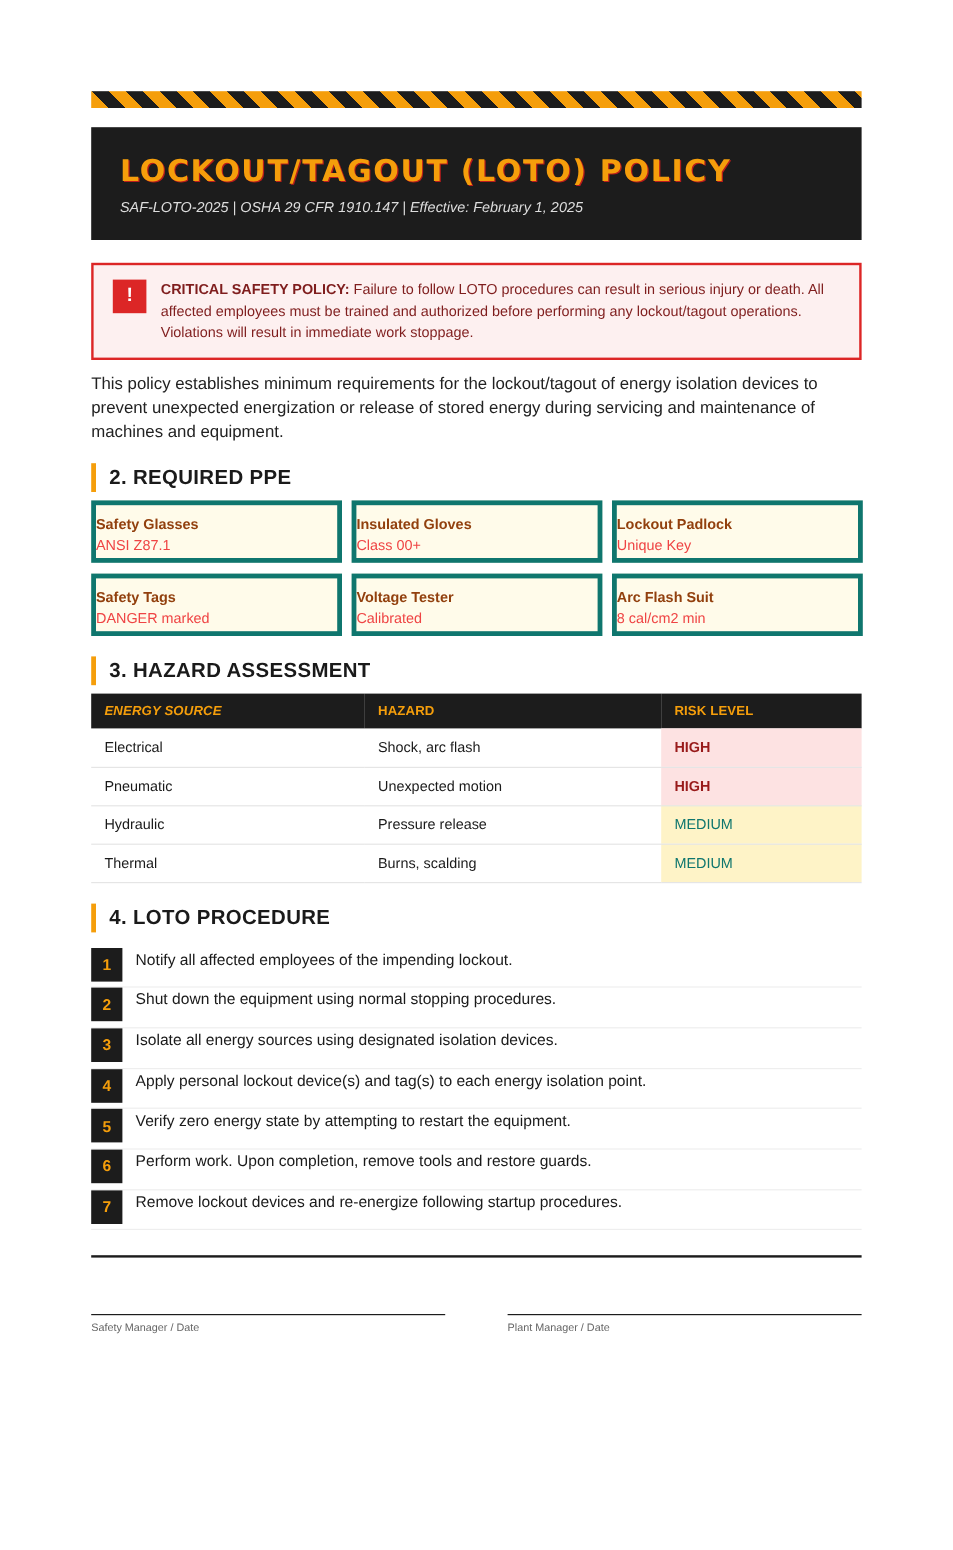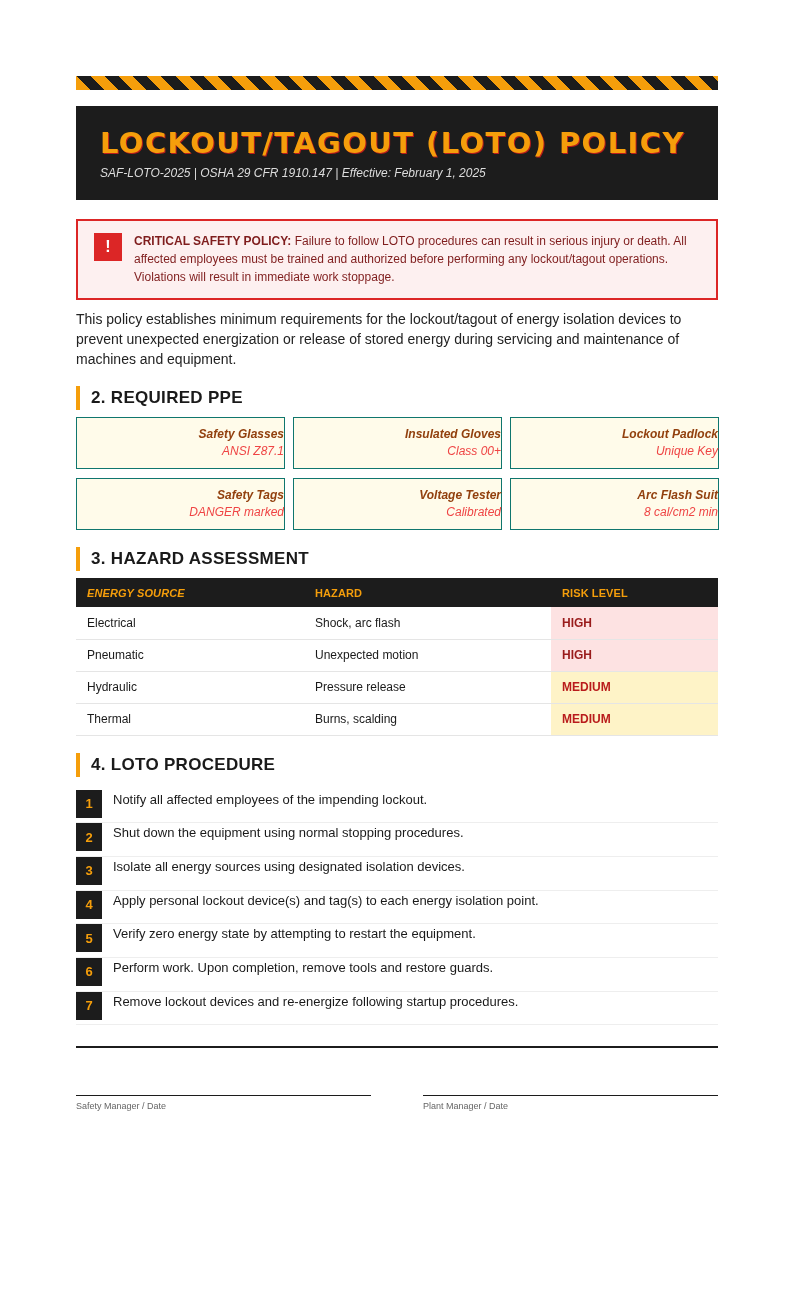--- a/index.html
+++ b/index.html
@@ -28,21 +28,21 @@
     }
     .header-box {
       margin-top: 16px;
       background: #1c1c1c;
       height: 94px;
       padding: 22px 24px 0 24px;
     }
     .doc-title {
       font-family: "DejaVu Sans", sans-serif;
       font-weight: bold;
-      font-size: 29px;
+      font-size: 25px;
       letter-spacing: 1.4px;
       color: #f59e0b;
       text-shadow: 1px 1px 0 #b91c1c;
       line-height: 30px;
     }
     .doc-subtitle {
       margin-top: 8px;
       font-size: 12px;
       color: #dddddd;
       line-height: 14px;
@@ -101,24 +101,23 @@
     .ppe-grid {
       margin-top: 7px;
       display: grid;
       grid-template-columns: repeat(3, 209px);
       column-gap: 8px;
       row-gap: 9px;
     }
     .ppe-card {
       height: 52px;
       background: #fffbea;
-      border: 1px solid #0f766e;
-      text-align: right;
+      border: 4px solid #0f766e;
+      text-align: left;
       padding-top: 9px;
-      font-style: italic;
     }
     .ppe-name {
       font-size: 12px;
       font-weight: bold;
       color: #92400e;
       line-height: 15px;
     }
     .ppe-spec {
       font-size: 12px;
       color: #ef4444;
@@ -147,21 +146,21 @@
     .hazard-table td {
       height: 32px;
       padding-left: 11px;
       border-bottom: 1px solid #e5e5e5;
       color: #1a1a1a;
     }
     .col-source { width: 228px; font-style: italic; }
     .col-hazard { width: 247px; }
     .col-risk { width: 167px; }
     td.risk-high { background: #fde2e2; color: #991b1b; font-weight: bold; }
-    td.risk-medium { background: #fef3c7; color: #b91c1c; font-weight: bold; margin-left: 13px; }
+    td.risk-medium { background: #fef3c7; color: #0f766e; font-weight: normal; margin-left: 13px; }
     td.risk-low { background: #dcfce7; color: #166534; font-weight: bold; }
     .sec-procedure { margin-top: 17px; }
     .steps {
       margin-top: 13px;
       list-style: none;
     }
     .step {
       display: flex;
       align-items: flex-start;
       height: 33.7px;

